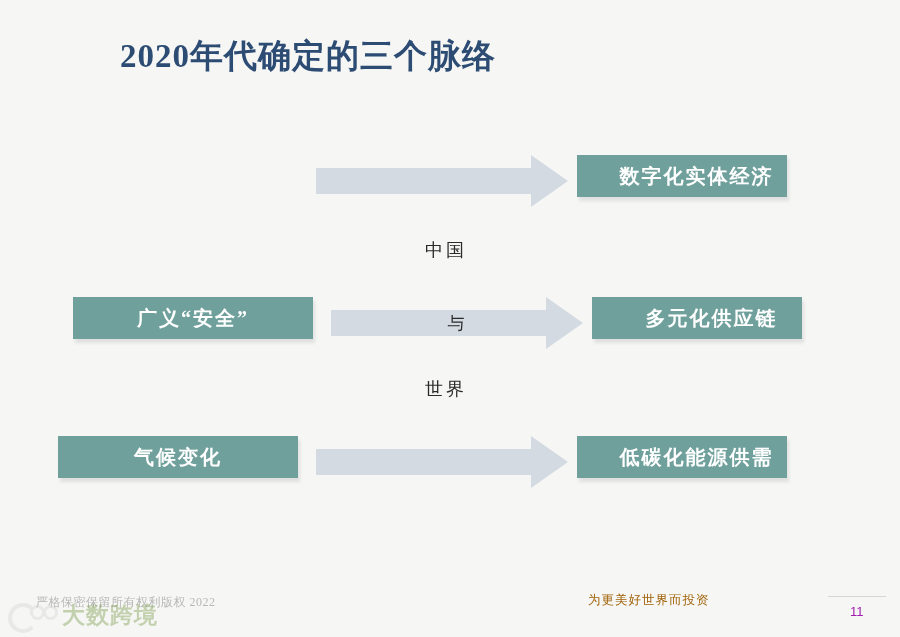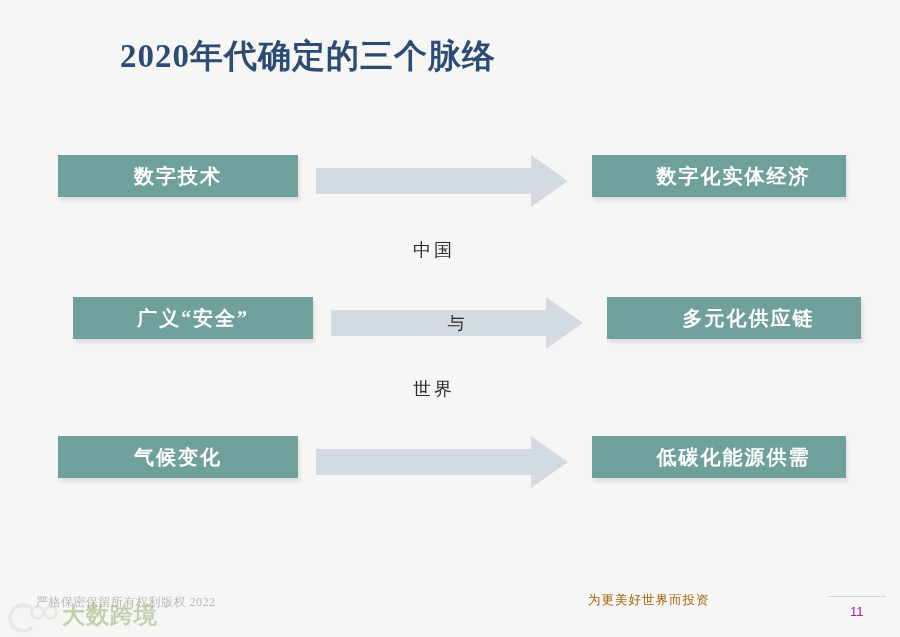--- a/index.html
+++ b/index.html
@@ -54,21 +54,21 @@
     align-items: center;
     justify-content: center;
     font-family: "Liberation Serif", "DejaVu Serif", serif;
     font-size: 20px;
     font-weight: 700;
     letter-spacing: 2px;
     box-shadow: 2px 4px 3px rgba(120,130,130,0.18);
     box-sizing: border-box;
   }
   .box-left  { left: 58px;  width: 240px; }
-  .box-right { left: 592px; width: 254px; padding-left: 29px; }
+  .box-right { left: 577px; width: 210px; padding-left: 29px; }
 
   
   .arrow {
     position: absolute;
     left: 316px;
     width: 252px;
     height: 52px;
     top: 0;
   }
   .arrow svg { display: block; }
@@ -85,21 +85,21 @@
     justify-content: center;
     font-family: "Liberation Serif", "DejaVu Serif", serif;
     font-size: 17px;
     color: #2a2a2a;
     letter-spacing: 2px;
   }
 
   
   .connector {
     position: absolute;
-    left: 308px;
+    left: 320px;
     width: 252px;
     text-align: center;
     font-family: "Liberation Serif", "DejaVu Serif", serif;
     font-size: 18px;
     color: #2a2a2a;
     letter-spacing: 3px;
   }
   #connector-china { top: 238px; }
   #connector-world { top: 377px; }
 
@@ -202,21 +202,20 @@
   }
 </style>
 </head>
 <body>
 
 <div id="slide">
 
   <div id="title">2020年代确定的三个脉络</div>
 
   <div class="row row-1">
-    <div class="box box-left">数字技术</div>
     <div class="arrow">
       <svg width="252" height="52" viewBox="0 0 252 52" xmlns="http://www.w3.org/2000/svg" aria-hidden="true">
         <polygon points="0,13 215,13 215,0 252,26 215,52 215,39 0,39" fill="#d3dae1"></polygon>
       </svg>
     </div>
     <div class="arrow-word"></div>
     <div class="box box-right">数字化实体经济</div>
   </div>
 
   <div class="connector" id="connector-china">中国</div>

